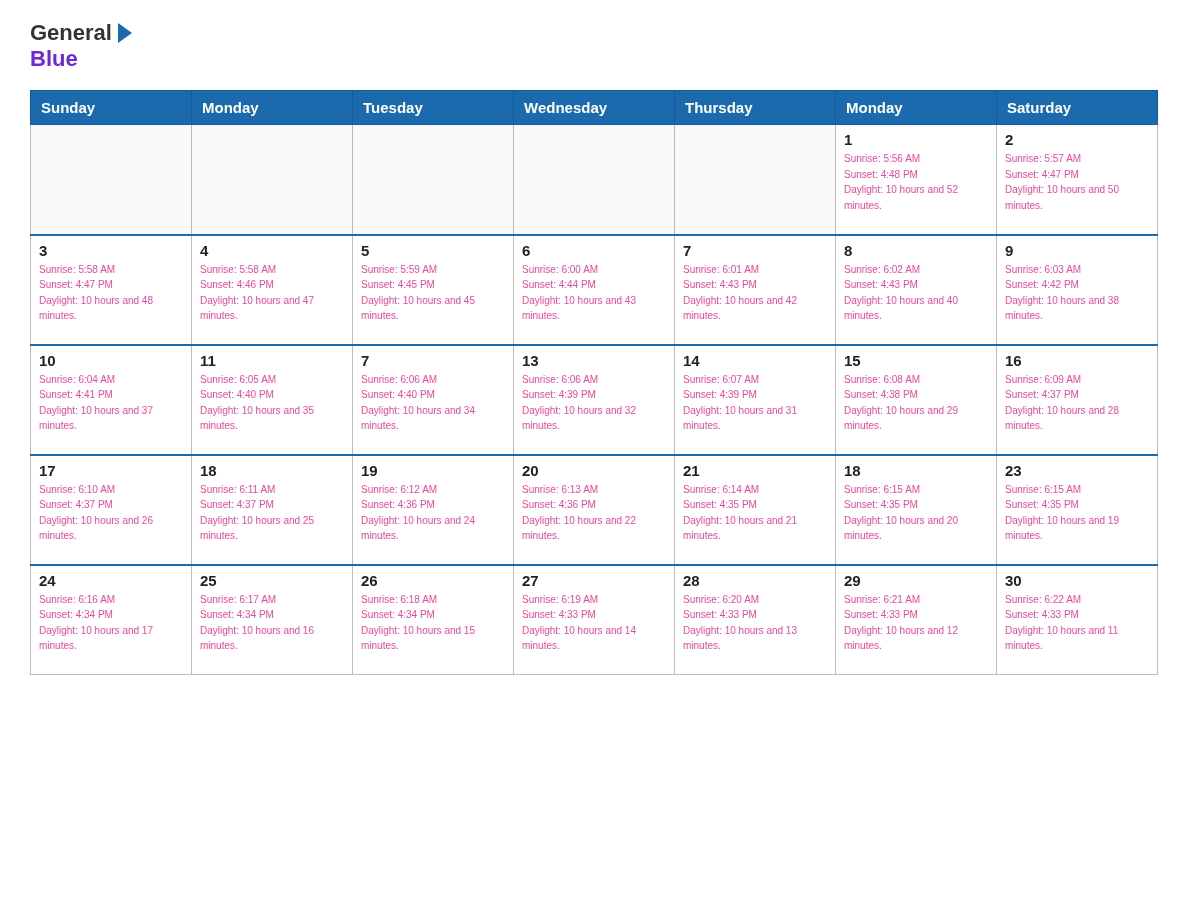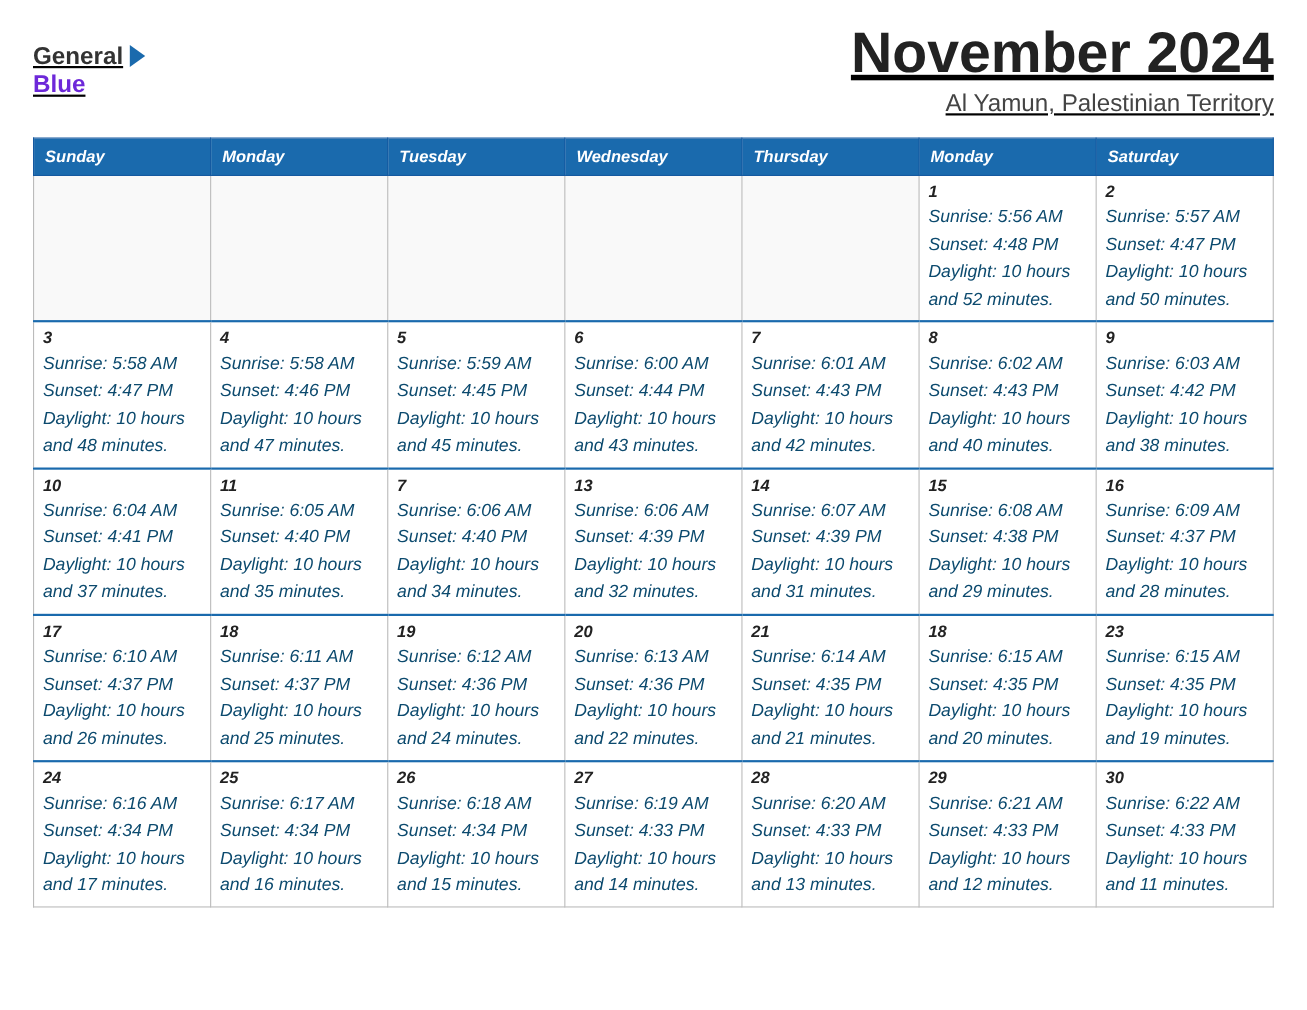--- a/index.html
+++ b/index.html
@@ -6,23 +6,22 @@
     body {
       font-family: Arial, sans-serif;
       background: #fff;
       width: 1188px;
       min-height: 918px;
       padding: 20px 30px;
     }
     .header {
       display: flex;
       justify-content: space-between;
-      align-items: center;
+      align-items: flex-end;
       margin-bottom: 18px;
-      text-decoration: underline;
     }
     .logo {
       display: flex;
       flex-direction: column;
       align-items: flex-start;
     }
     .logo-top {
       display: flex;
       align-items: center;
       font-size: 22px;
@@ -55,21 +54,20 @@
     }
     .location-title {
       font-size: 22px;
       color: #444;
       margin-top: 4px;
     }
     .calendar {
       width: 100%;
       border-collapse: collapse;
       border: 1px solid #999;
-      font-style: italic;
     }
     .calendar th {
       background-color: #1a6aad;
       color: #fff;
       font-size: 15px;
       font-weight: bold;
       padding: 8px 10px;
       text-align: left;
       border: 1px solid #1559a0;
     }
@@ -83,45 +81,41 @@
       height: 110px;
     }
     .day-number {
       font-size: 15px;
       font-weight: bold;
       color: #222;
       display: block;
       margin-bottom: 3px;
     }
     .sun-info {
-      color: #0c4a6e;
-      font-size: 16px;
+      color: #ec4899;
+      font-size: 10px;
       line-height: 1.55;
     }
     .row-separator td {
       border-top: 2px solid #1a6aad;
     }
     .empty-cell {
       background: #f9f9f9;
     }
   </style>
 </head>
 <body>
 
 <div class="header">
   <div class="logo">
     <div class="logo-top">
       <span>General</span>
       <div class="logo-triangle"></div>
     </div>
     <div class="logo-blue">Blue</div>
-  </div>
-  <div class="title-section">
-    <div class="month-title">November 2024</div>
-    <div class="location-title">Al Yamun, Palestinian Territory</div>
   </div>
 </div>
 
 <table class="calendar">
   <thead>
     <tr>
     <th>Sunday</th>
         <th>Monday</th>
         <th>Tuesday</th>
         <th>Wednesday</th>

